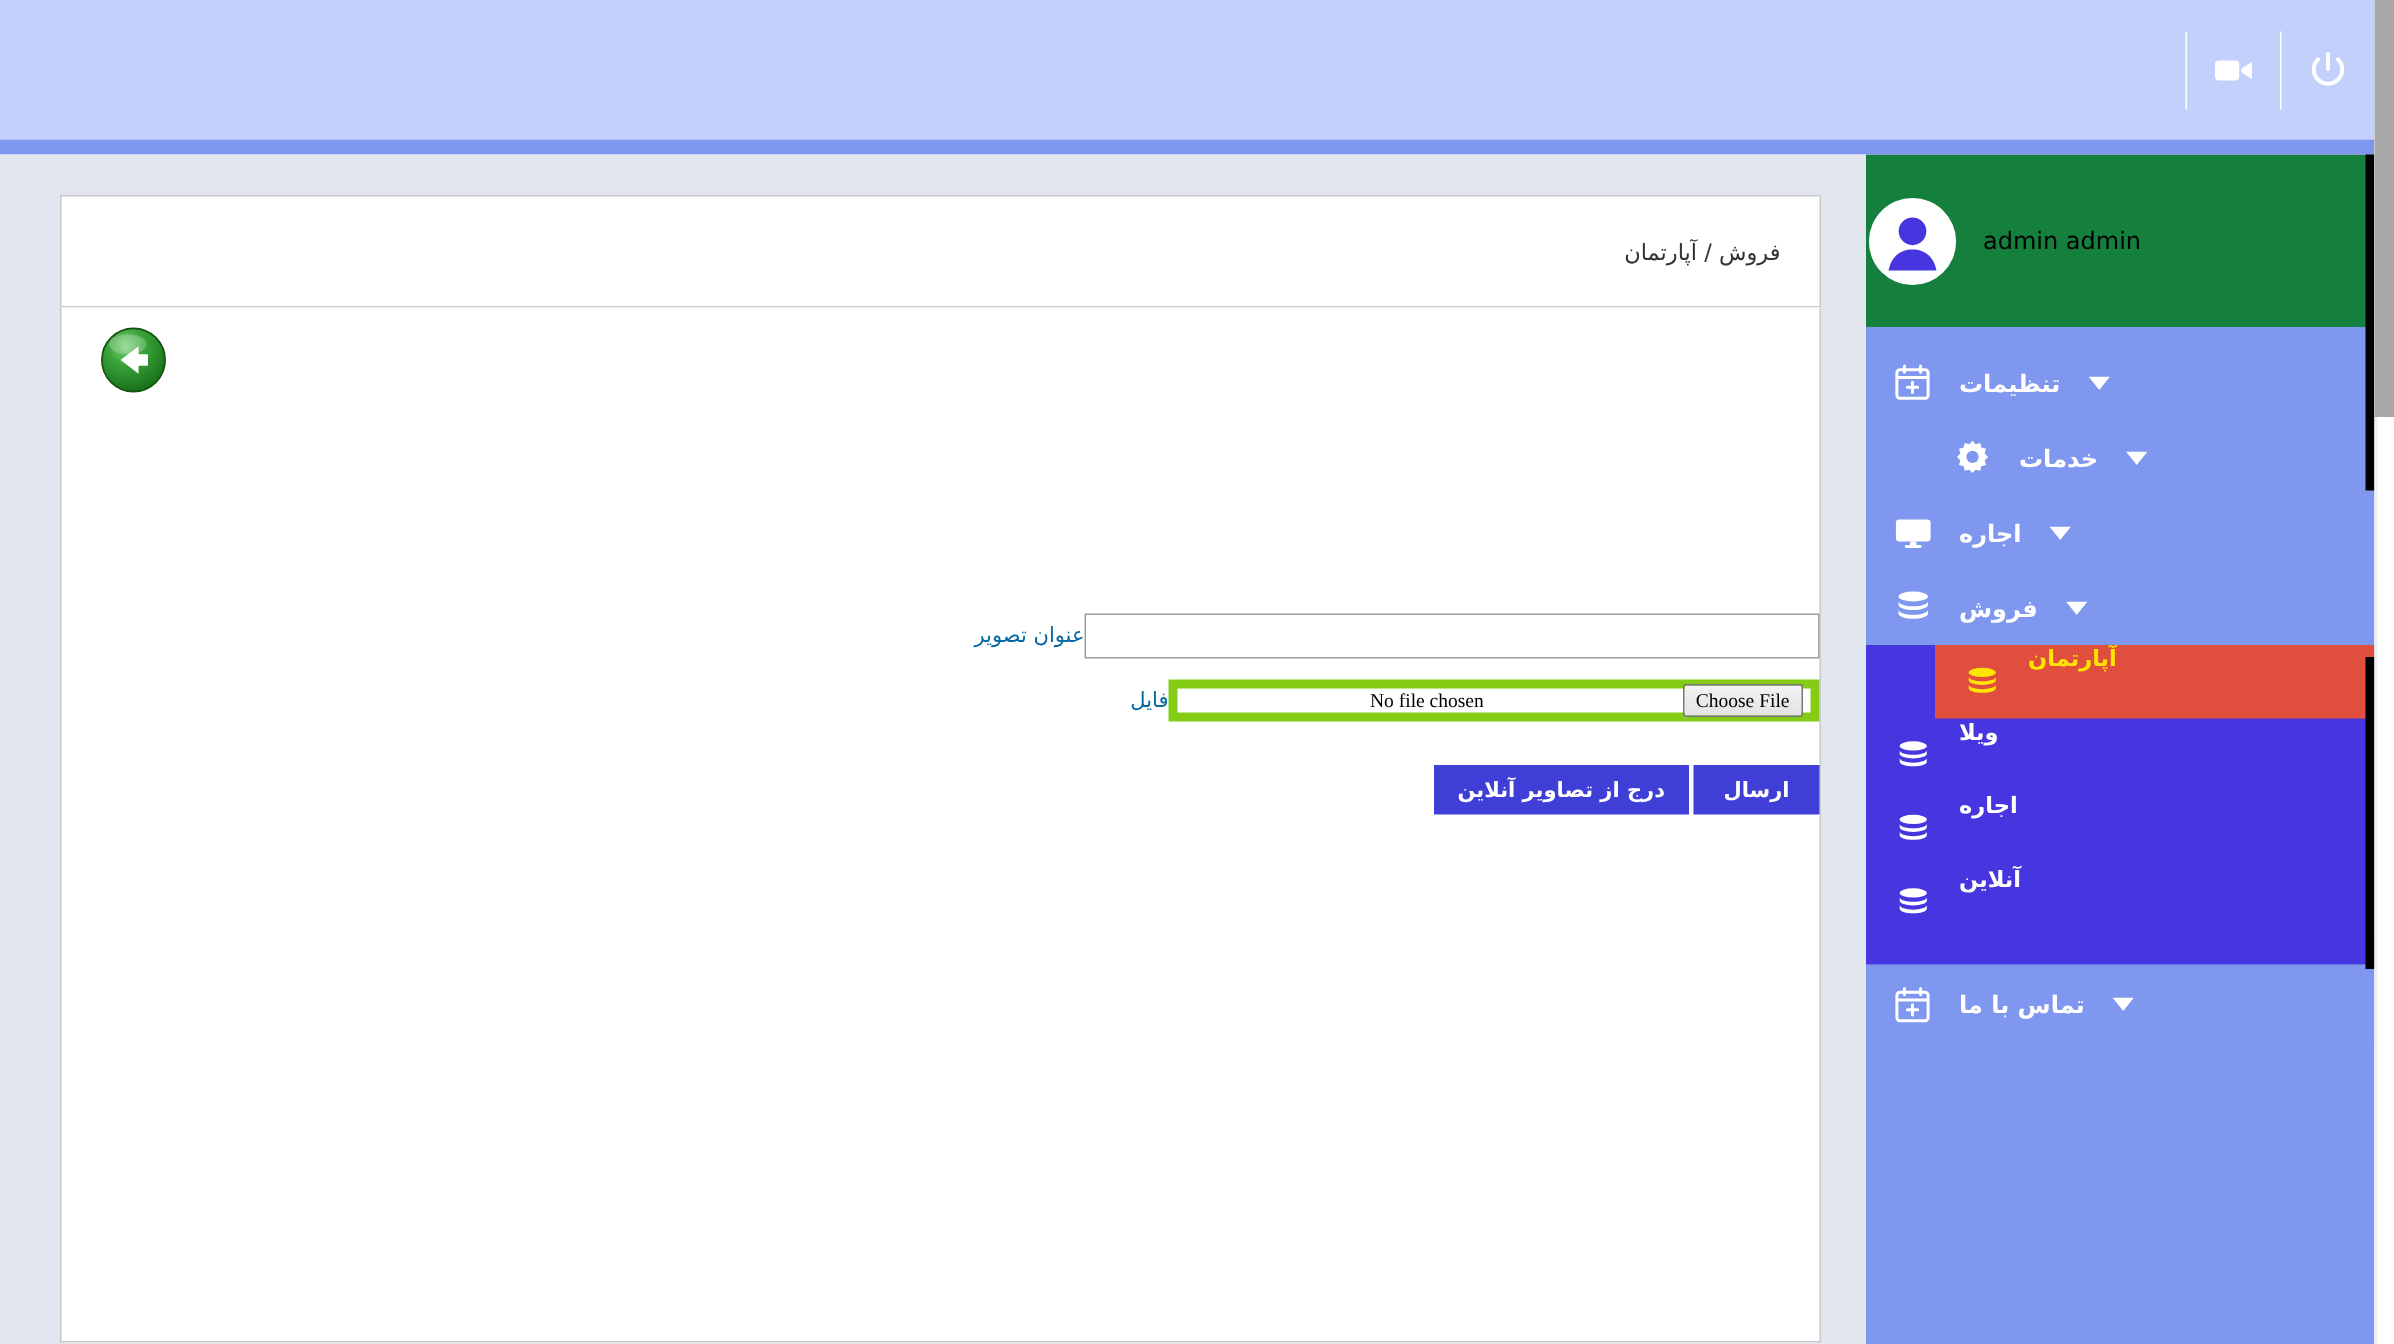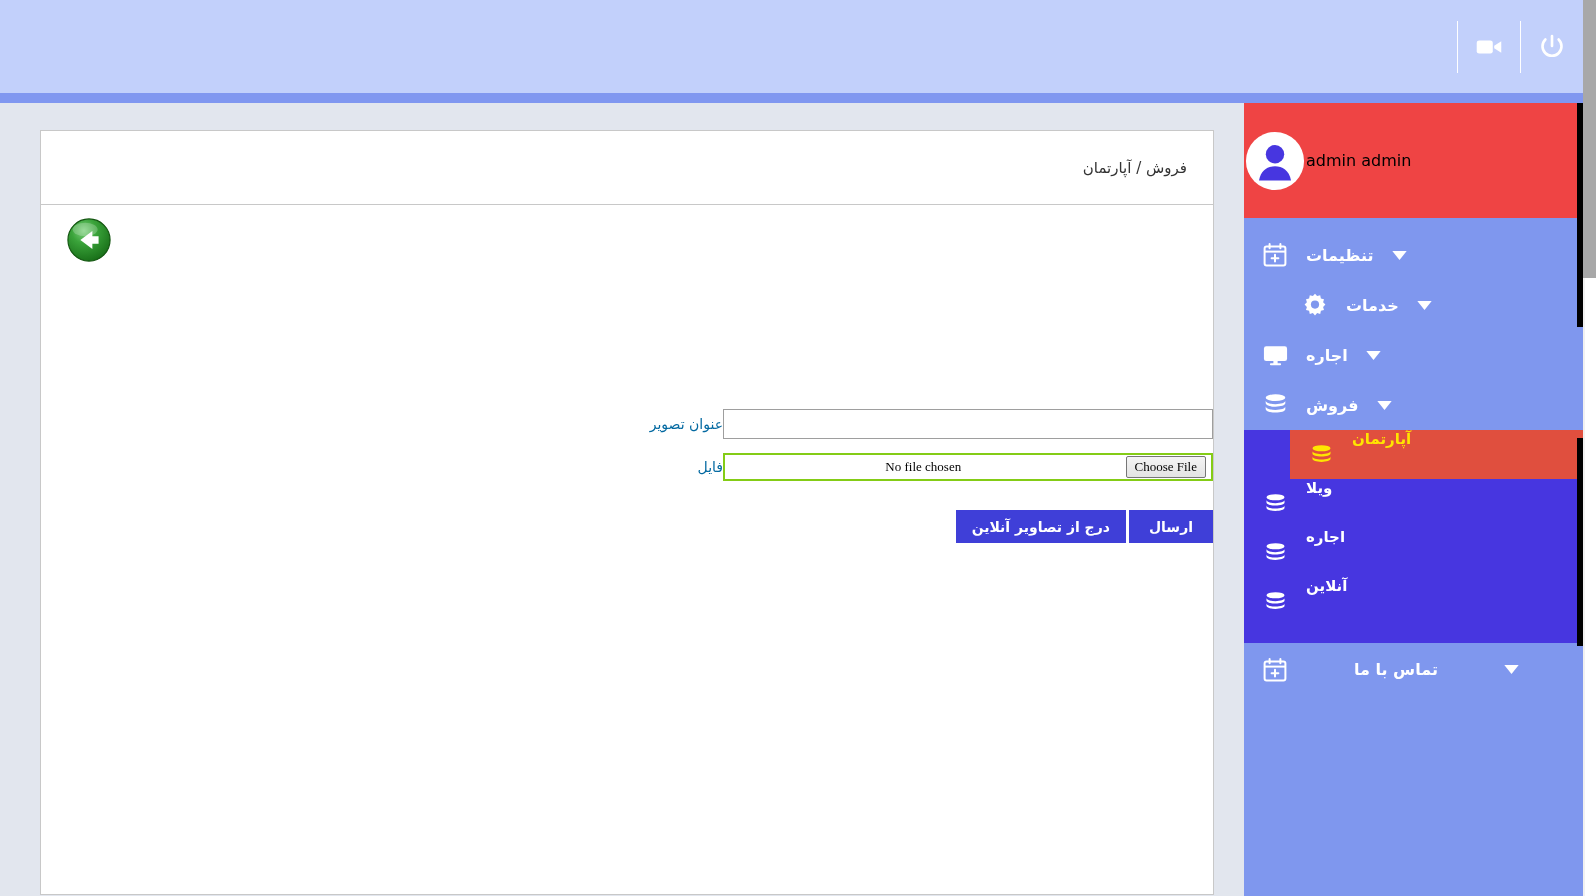--- a/index.html
+++ b/index.html
@@ -67,25 +67,26 @@
   .sidebar {
     position: absolute;
     right: 0; top: 0;
     width: 339px;
     height: 793px;
     background: #7f97ee;
     overflow: hidden;
   }
   .sb-header {
     height: 115px;
-    background: #ef4444;
+    background: #15803d;
     display: flex;
     align-items: center;
     justify-content: flex-end;
     padding: 0 18px 0 0;
+    gap: 16px;
   }
   .avatar {
     width: 62px; height: 62px;
     flex: 0 0 auto;
   }
 
   .sb-group { background: #7f97ee; }
 
   .sb-item {
     position: relative;
@@ -233,23 +234,23 @@
   .text-input {
     width: 490px;
     height: 30px;
     border: 1px solid #9e9e9e;
     background: #ffffff;
     font-size: 14px;
     padding: 2px 6px;
     font-family: "DejaVu Sans", "Liberation Sans", sans-serif;
   }
   .file-input {
-    width: 490px;
+    width: 434px;
     height: 28px;
-    border: 2px solid #84cc16;
+    border: 6px solid #84cc16;
     background: #ffffff;
     display: flex;
     align-items: center;
     justify-content: flex-start;
     direction: ltr;
     padding: 0;
   }
   .file-input .choose-btn {
     margin-left: auto;
     height: 22px;
@@ -479,21 +480,21 @@
               <path d="M2.8 8.6 C2.8 10.6 7.4 12.1 13 12.1 C18.6 12.1 23.2 10.6 23.2 8.6 L23.2 11.3 C23.2 13.3 18.6 14.8 13 14.8 C7.4 14.8 2.8 13.3 2.8 11.3 Z"></path>
               <path d="M2.8 14.6 C2.8 16.6 7.4 18.1 13 18.1 C18.6 18.1 23.2 16.6 23.2 14.6 L23.2 17.3 C23.2 19.3 18.6 20.8 13 20.8 C7.4 20.8 2.8 19.3 2.8 17.3 Z"></path>
             </svg>
           </span>
         </div>
 
         <div class="sb-sub-spacer"></div>
       </div>
 
       <div class="sb-group-bottom">
-        <div class="sb-item" style="height:53px;gap:48px;">
+        <div class="sb-item" style="height:53px;">
           <span class="caret">
             <svg width="15" height="9" viewBox="0 0 16 10">
                 <path d="M0 0 L16 0 L8 10 Z" fill="#ffffff"></path>
               </svg>
           </span>
           <span class="sb-label">تماس با ما</span>
           <span class="sb-ico">
             <svg width="26" height="26" viewBox="0 0 26 26" fill="none" stroke="#ffffff" stroke-width="2">
               <rect x="2.6" y="4.5" width="20.8" height="19" rx="2"></rect>
               <path d="M2.6 9.6 L23.4 9.6"></path>

